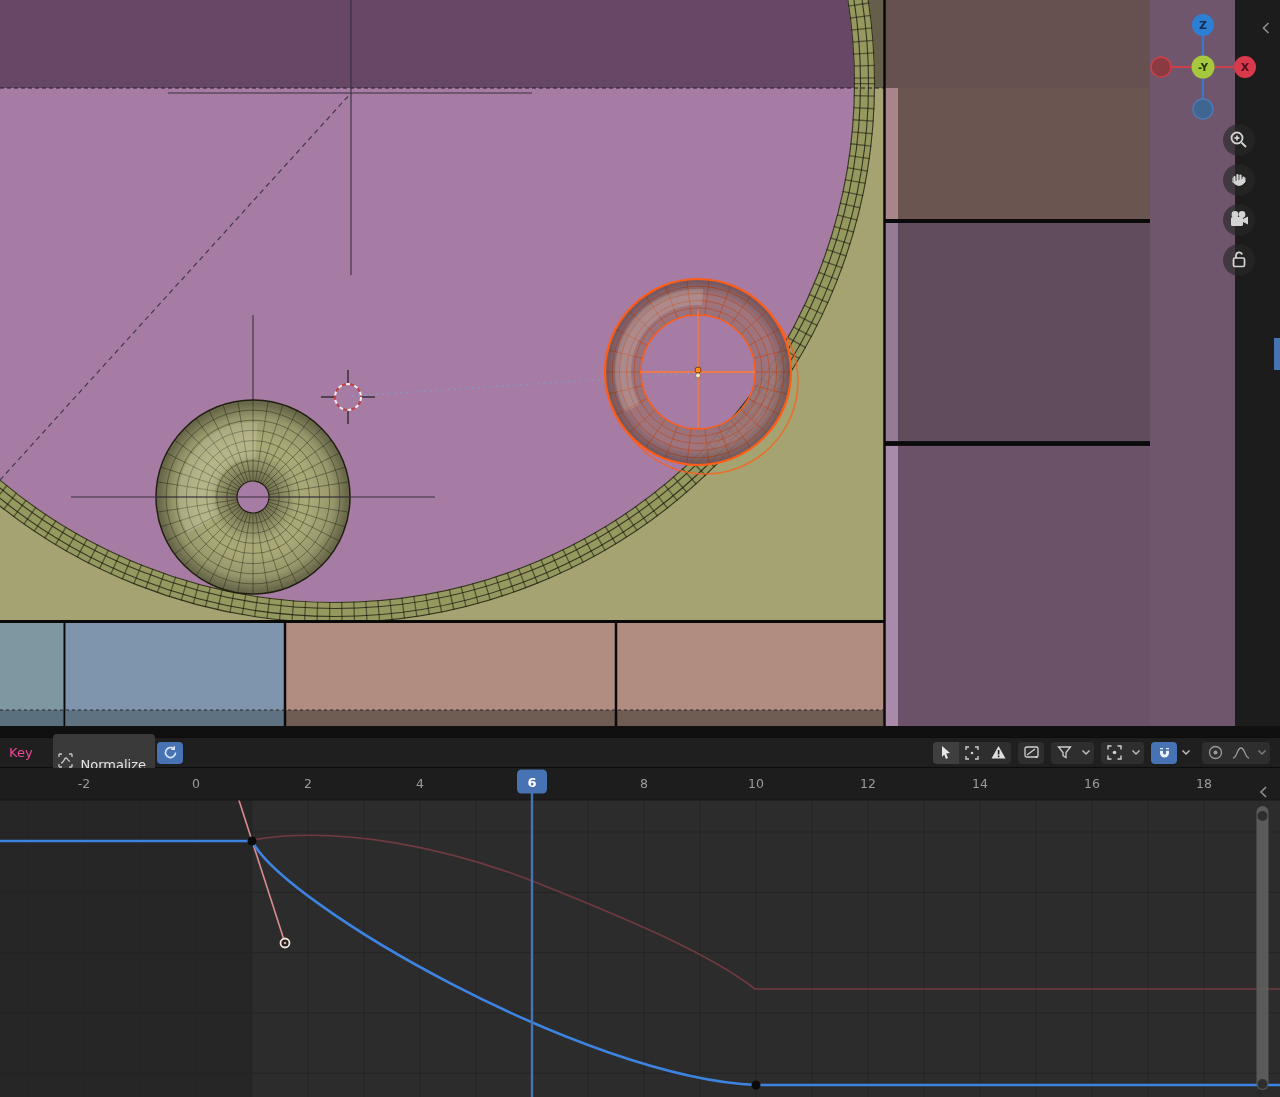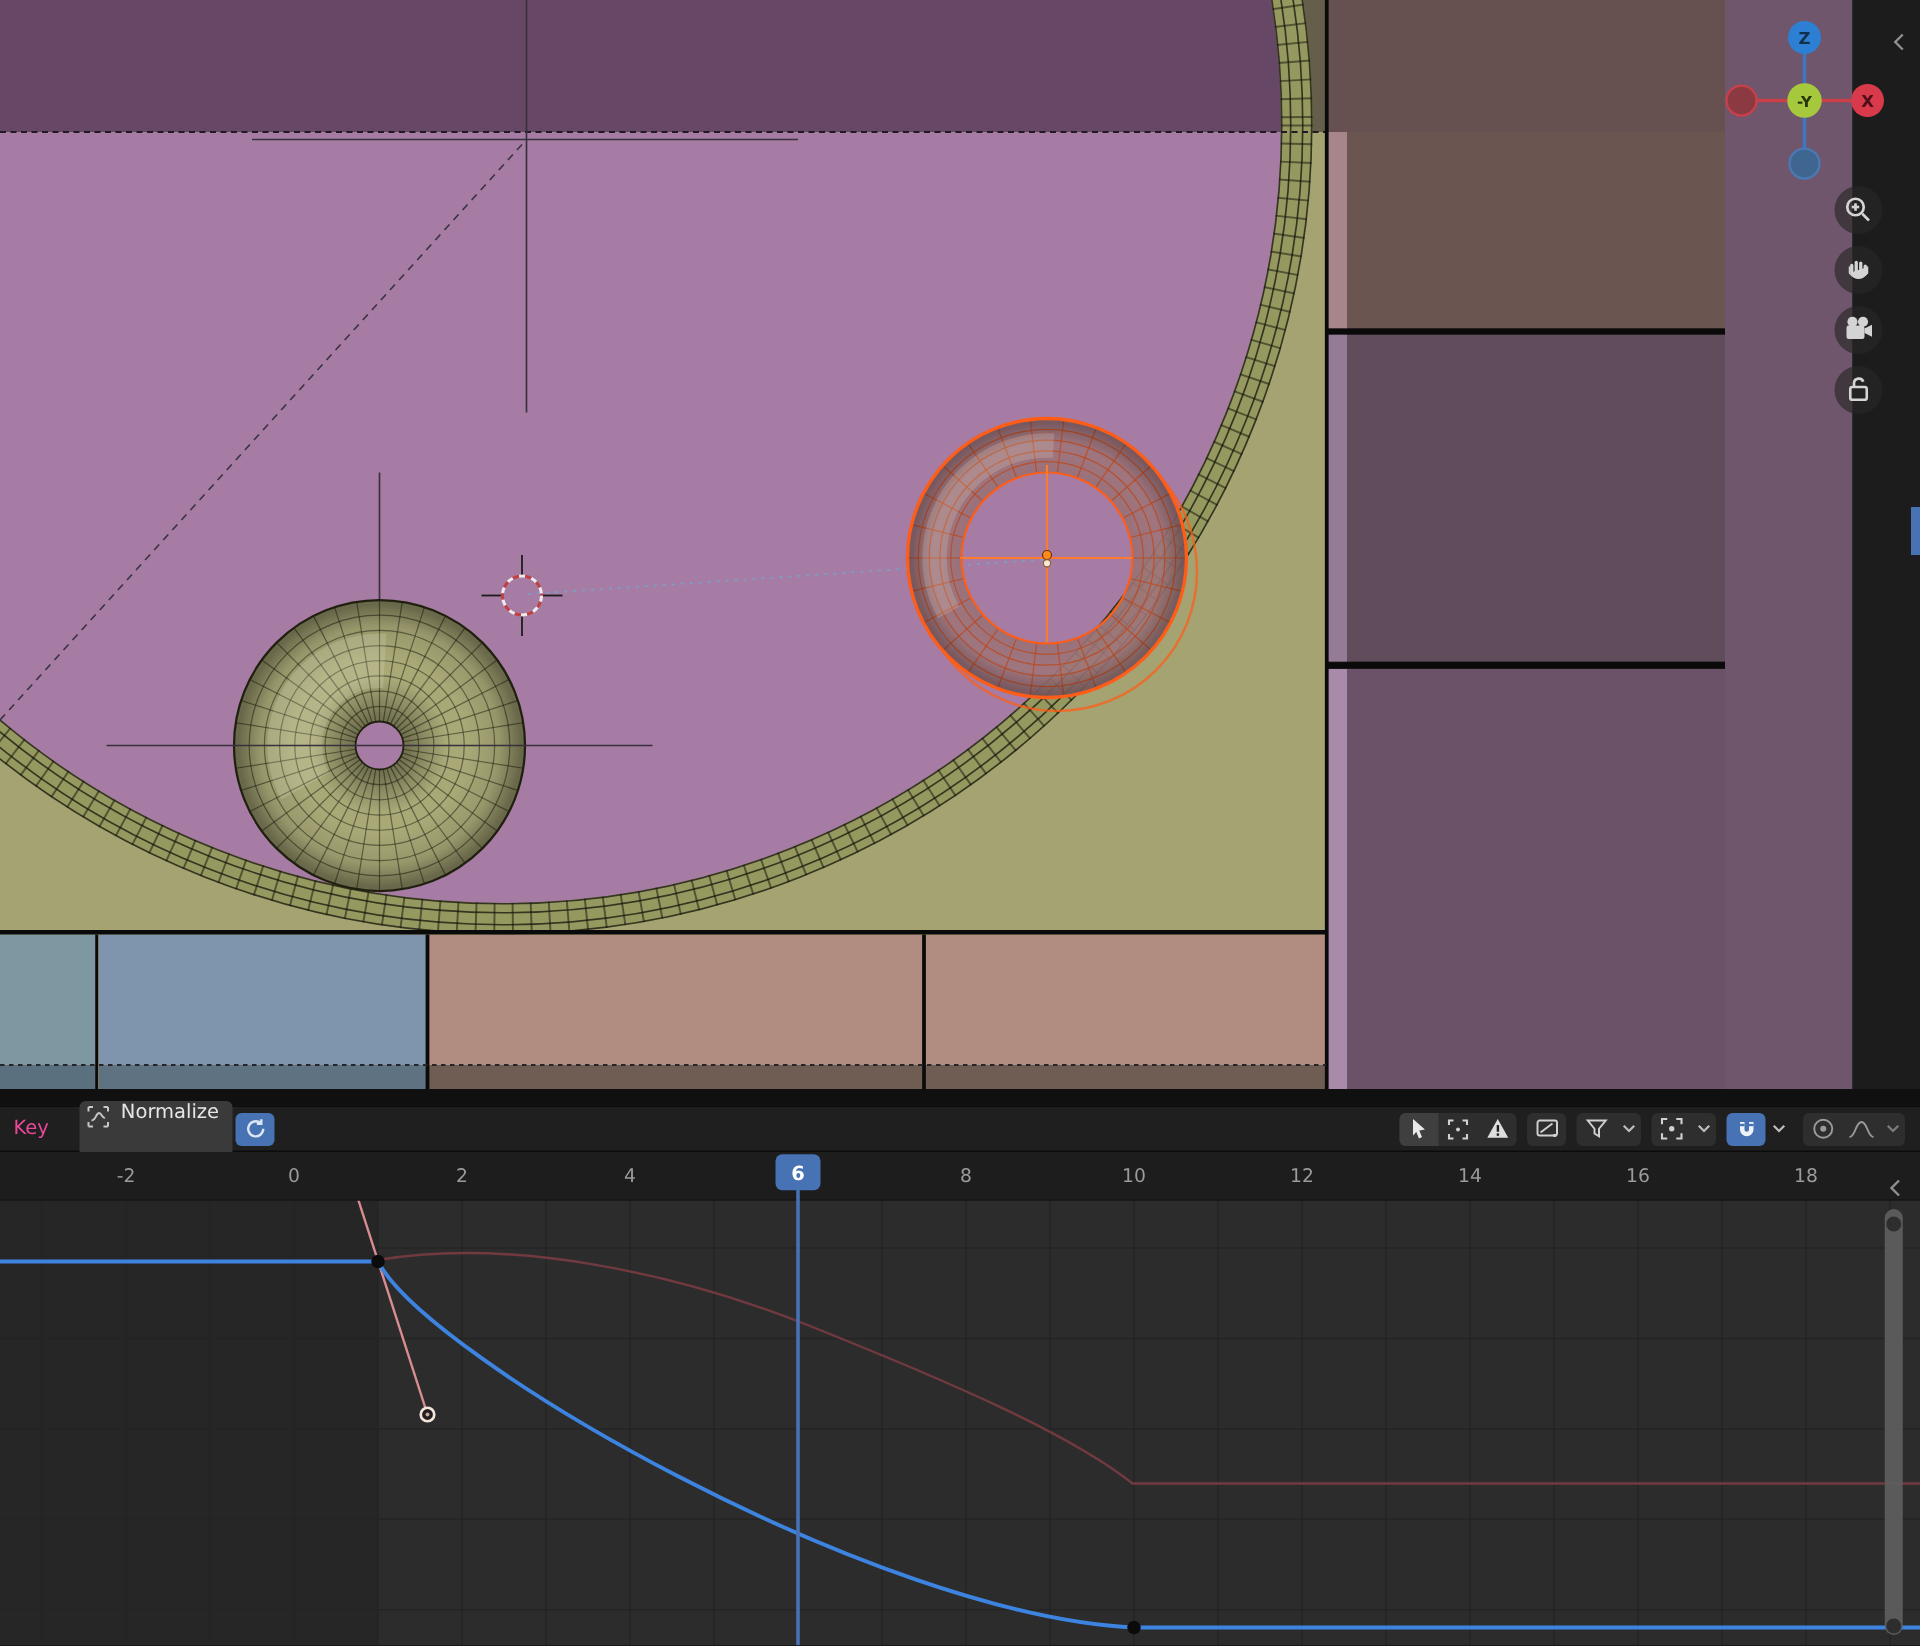--- a/index.html
+++ b/index.html
@@ -5,21 +5,21 @@
   html,body{margin:0;padding:0;background:#161616;}
   #app{position:relative;width:1280px;height:1097px;overflow:hidden;
        font-family:"DejaVu Sans","Liberation Sans",sans-serif;background:#1c1c1c;}
   #viewport-wrap{position:absolute;left:0;top:0;width:1280px;height:737px;}
   #graph-wrap{position:absolute;left:0;top:768px;width:1280px;height:329px;}
   
   #gheader{position:absolute;left:0;top:737px;width:1280px;height:31px;
            background:var(--header-bg,#1f1f1f);display:flex;align-items:center;
            border-top:1px solid #0c0c0c;border-bottom:1px solid #0c0c0c;box-sizing:border-box;}
   .menu-label{color:#ec4899;font-size:13px;padding:0 12px 0 9px;cursor:default;}
-  .btn-group{display:flex;align-items:flex-start;background:#3a3a3a;border-radius:4px;height:38px;margin-left:8px;}
+  .btn-group{display:flex;align-items:flex-end;background:#3a3a3a;border-radius:4px;height:38px;margin-left:8px;}
   .btn-group .glabel{color:#e6e6e6;font-size:13px;padding:0 9px 0 2px;}
   .icon-btn{display:flex;align-items:center;justify-content:center;height:22px;min-width:26px;border-radius:4px;}
   .blue{background:var(--accent,#4772b3);}
   .dark{background:#2e2e2e;}
   .hspace{flex:1;}
   .hgroup{display:flex;align-items:center;margin-left:7px;background:#2e2e2e;border-radius:4px;height:22px;}
   .hgroup .icon-btn{border-radius:0;}
   .hgroup .icon-btn:first-child{border-radius:4px 0 0 4px;}
   .hgroup .icon-btn:last-child{border-radius:0 4px 4px 0;}
   svg text{font-family:"DejaVu Sans","Liberation Sans",sans-serif;}

